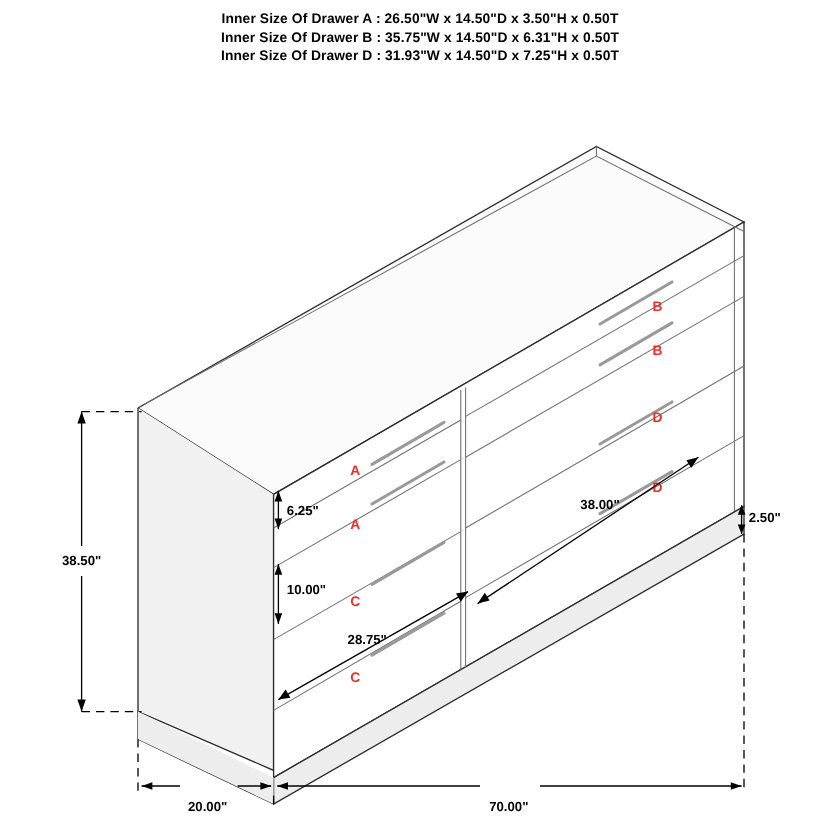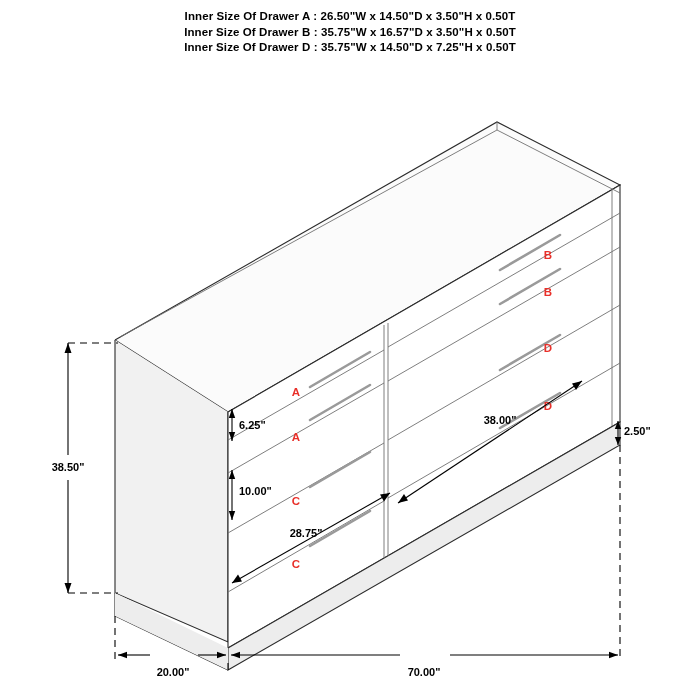--- a/index.html
+++ b/index.html
@@ -85,22 +85,22 @@
   .panel-side { fill: #f1f1f1; }
   .panel-base { fill: #ededed; }
 </style>
 </head>
 <body>
 
 <div id="stage">
 
   <div class="spec-block">
     <div class="spec-line">Inner Size Of Drawer A : 26.50"W x 14.50"D x 3.50"H x 0.50T</div>
-    <div class="spec-line">Inner Size Of Drawer B : 35.75"W x 16.57"D x 3.50"H x 0.50T</div>
-    <div class="spec-line">Inner Size Of Drawer D : 35.75"W x 14.50"D x 7.25"H x 0.50T</div>
+    <div class="spec-line">Inner Size Of Drawer B : 35.75"W x 14.50"D x 6.31"H x 0.50T</div>
+    <div class="spec-line">Inner Size Of Drawer D : 31.93"W x 14.50"D x 7.25"H x 0.50T</div>
   </div>
 
   <svg class="diagram" viewBox="0 0 700 700">
 
     <g>
 
       <polygon class="panel-top" points="115,340 497,122 620,185 228,412"></polygon>
       <polyline class="body-line" points="115,340 497,122 620,185 228,412 115,340"></polyline>
 
       <polygon class="panel-side" points="115,340 228,412 228,642 115,593"></polygon>

